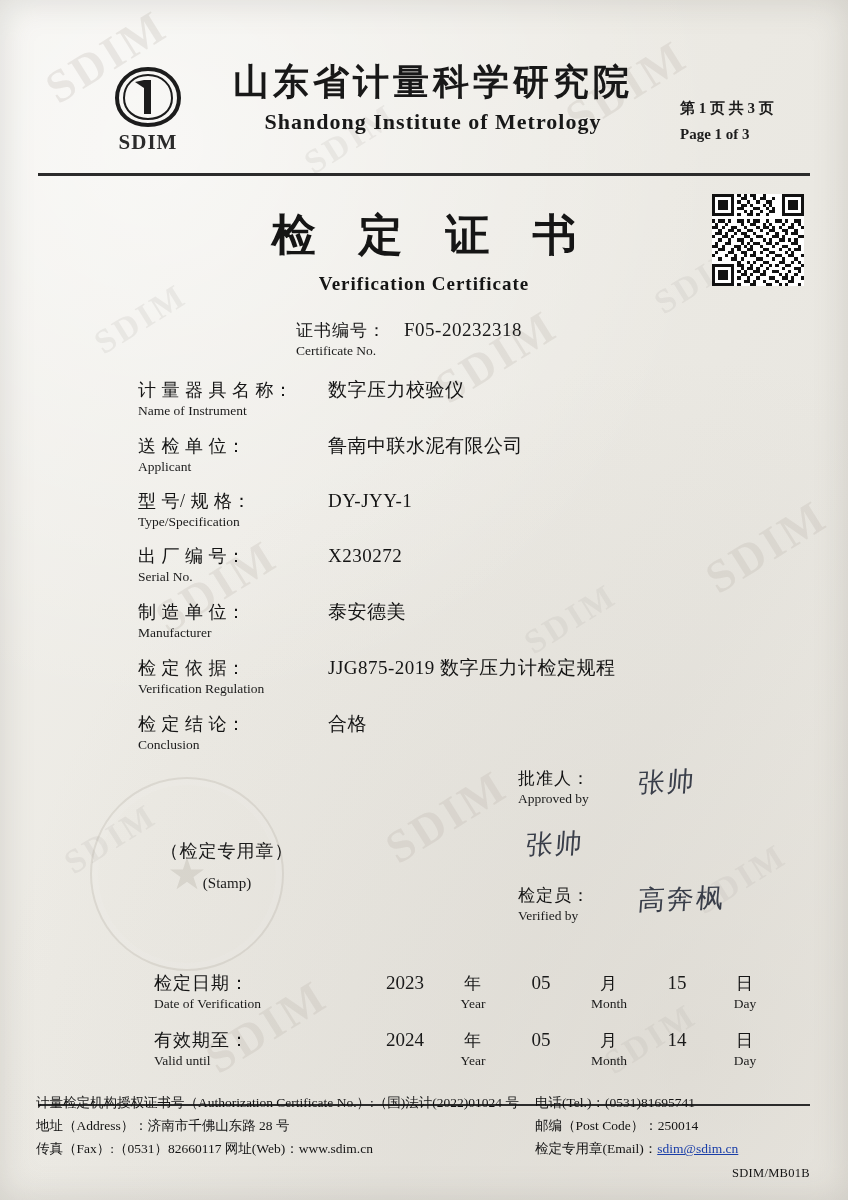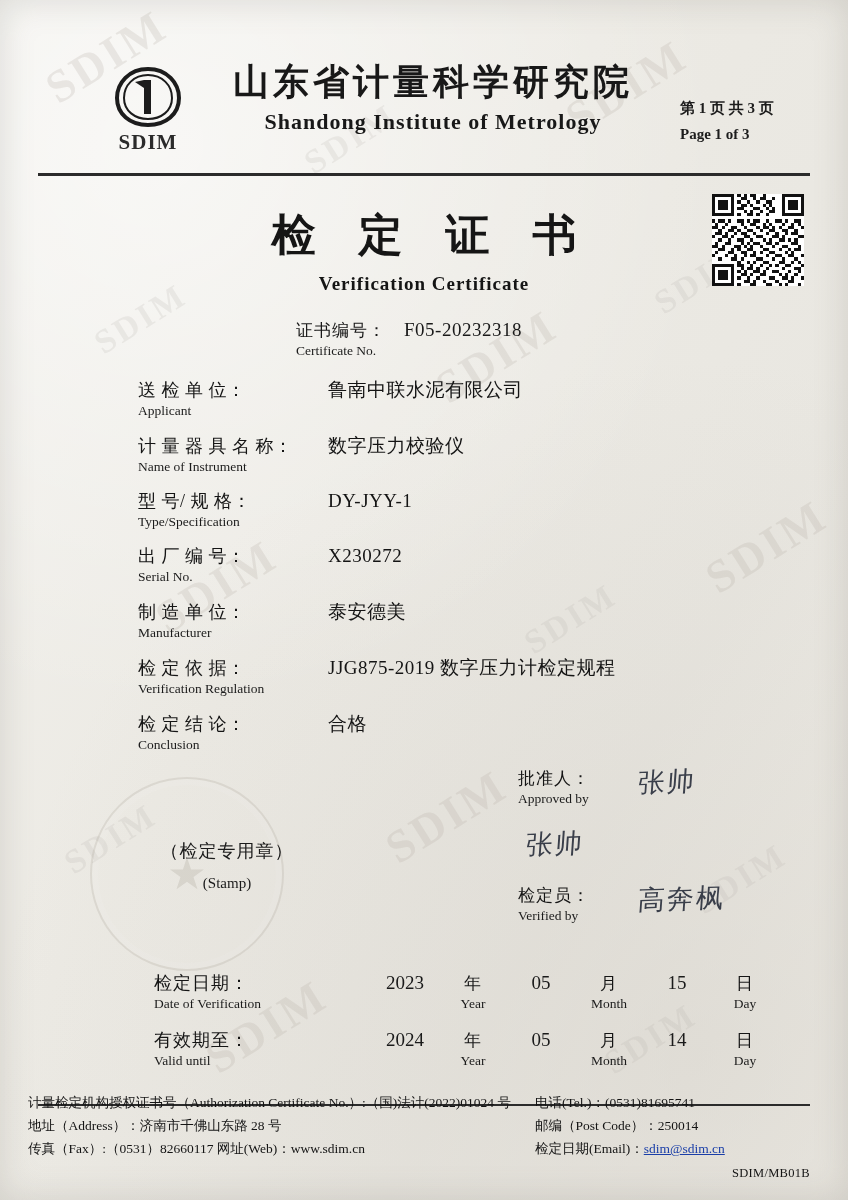--- a/index.html
+++ b/index.html
@@ -287,21 +287,21 @@
   .foot-rule {
     position: absolute;
     left: 38px;
     right: 38px;
     bottom: 94px;
     height: 2px;
     background: #2b2b2b;
   }
   footer.doc-foot {
     position: absolute;
-    left: 28px;
+    left: 36px;
     right: 38px;
     bottom: 16px;
     font-size: 13.5px;
     line-height: 1.72;
     color: #141414;
   }
   .foot-cols {
     display: flex;
     justify-content: space-between;
   }
@@ -600,32 +600,32 @@
         <div class="lbl-cn">证书编号：</div>
         <div class="lbl-en">Certificate No.</div>
       </div>
       <div class="value">F05-20232318</div>
     </div>
 
     <div class="fields">
 
       <div class="field-row">
         <div class="field-label">
+          <div class="lbl-cn">计 量 器 具 名 称：</div>
+          <div class="lbl-en">Name of Instrument</div>
+        </div>
+        <div class="field-value">数字压力校验仪</div>
+      </div>
+
+      <div class="field-row">
+        <div class="field-label">
           <div class="lbl-cn">送  检  单  位：</div>
           <div class="lbl-en">Applicant</div>
         </div>
         <div class="field-value">鲁南中联水泥有限公司</div>
-      </div>
-
-      <div class="field-row">
-        <div class="field-label">
-          <div class="lbl-cn">计 量 器 具 名 称：</div>
-          <div class="lbl-en">Name of Instrument</div>
-        </div>
-        <div class="field-value">数字压力校验仪</div>
       </div>
 
       <div class="field-row">
         <div class="field-label">
           <div class="lbl-cn">型  号/  规  格：</div>
           <div class="lbl-en">Type/Specification</div>
         </div>
         <div class="field-value">DY-JYY-1</div>
       </div>
 
@@ -754,20 +754,20 @@
   <footer class="doc-foot">
     <div class="foot-cols">
       <div class="foot-left">
         <div>计量检定机构授权证书号（Authorization Certificate No.）:（国)法计(2022)01024 号</div>
         <div>地址（Address）：济南市千佛山东路 28 号</div>
         <div>传真（Fax）:（0531）82660117 网址(Web)：www.sdim.cn</div>
       </div>
       <div class="foot-right">
         <div class="fr-line">电话(Tel.)：(0531)81695741</div>
         <div class="fr-line">邮编（Post Code）：250014</div>
-        <div class="fr-line"><span>检定日期(Email)：</span><a class="mail-link" href="#">sdim@sdim.cn</a></div>
+        <div class="fr-line"><span>检定专用章(Email)：</span><a class="mail-link" href="#">sdim@sdim.cn</a></div>
       </div>
     </div>
     <div class="foot-code">SDIM/MB01B</div>
   </footer>
 
   <div class="edge-shadow"></div>
 </div>
 
 </body></html>

